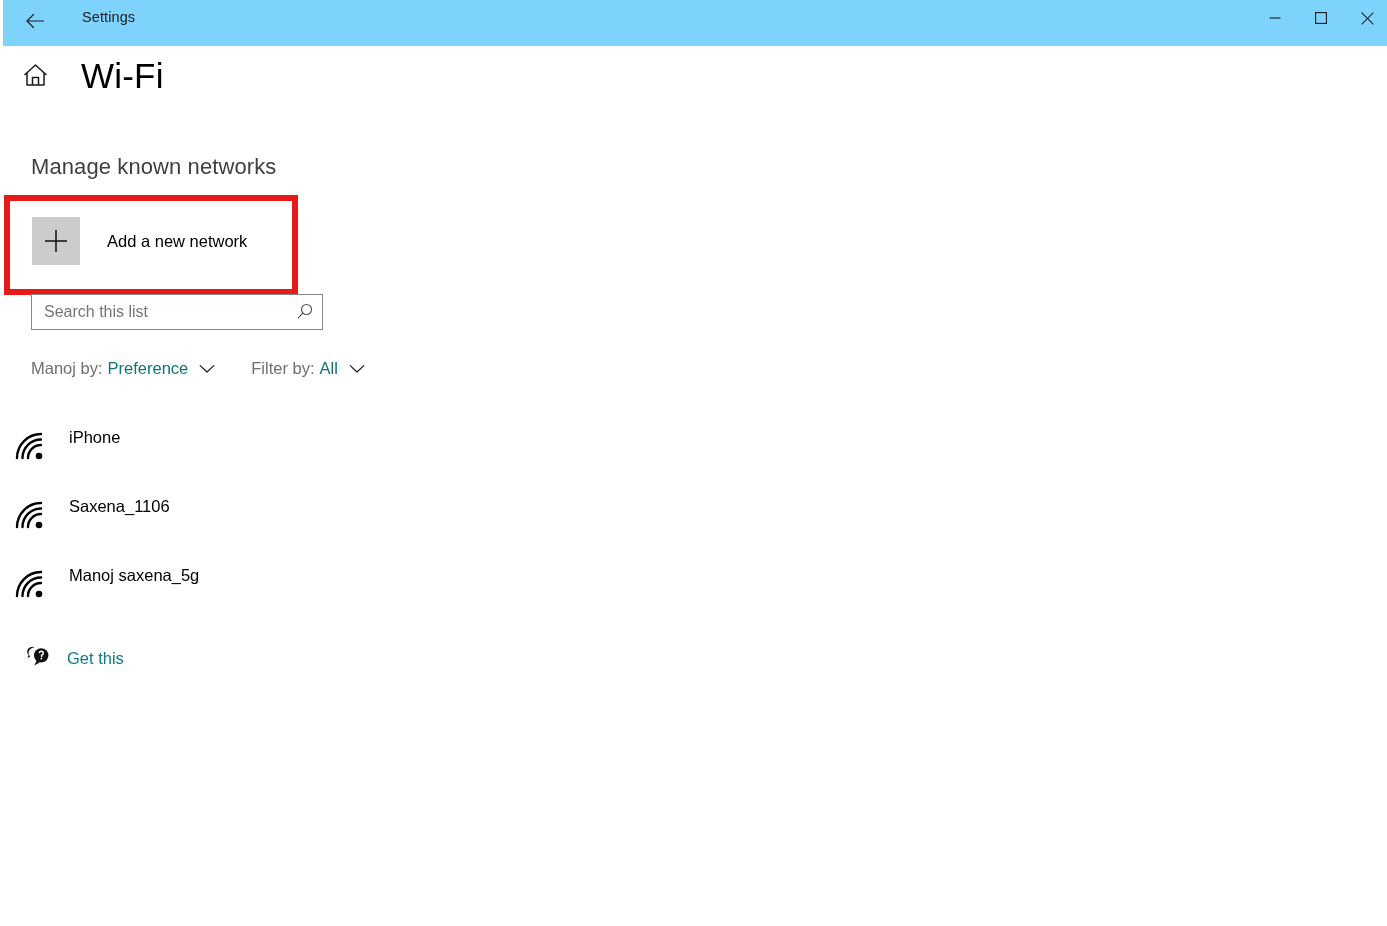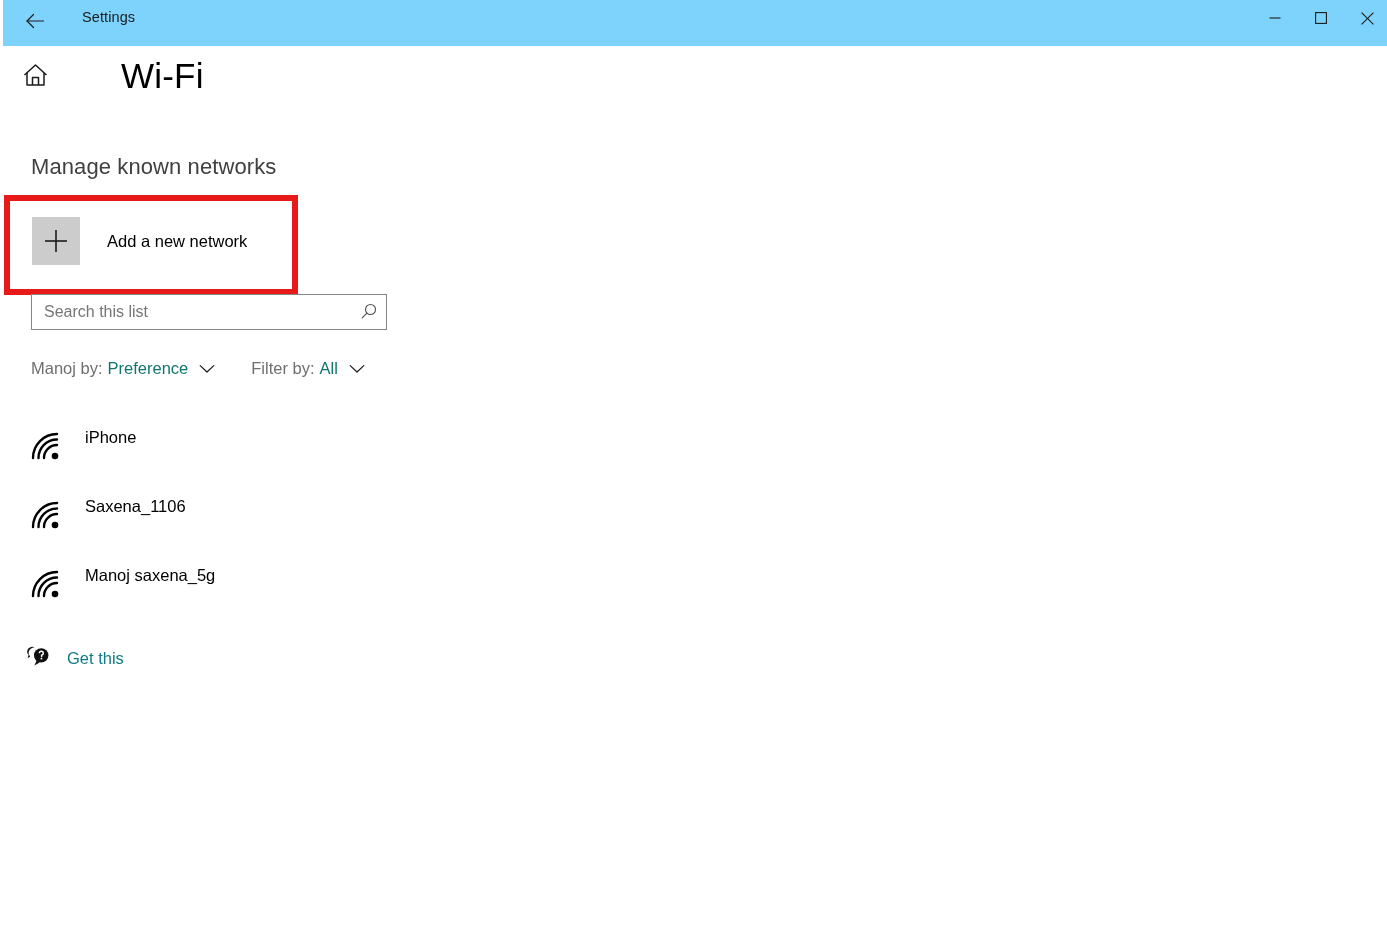--- a/index.html
+++ b/index.html
@@ -49,21 +49,20 @@
     display: flex; align-items: center; justify-content: center;
     cursor: default;
   }
 
   
   .page-header {
     position: absolute;
     left: 0; top: 58px;
     display: flex;
     align-items: center;
-    gap: 40px;
   }
   .home-icon-wrap {
     width: 56px;
     display: flex;
     justify-content: center;
     padding-left: 14px;
     box-sizing: border-box;
   }
   .page-title {
     font-size: 35px;
@@ -113,21 +112,21 @@
   .add-network-label {
     margin-left: 27px;
     font-size: 16.5px;
     color: #000000;
   }
 
   
   .search-box {
     position: absolute;
     left: 31px; top: 294px;
-    width: 356px; height: 36px;
+    width: 292px; height: 36px;
     border: 1px solid #868686;
     background: #ffffff;
     box-sizing: border-box;
     display: flex;
     align-items: center;
   }
   .search-input {
     flex: 1;
     border: none;
     outline: none;
@@ -167,21 +166,21 @@
   .network-list {
     position: absolute;
     left: 0; top: 410px;
     width: 420px;
   }
   .network-item {
     height: 69px;
     display: flex;
     align-items: center;
     cursor: pointer;
-    padding-left: 28px;
+    padding-left: 12px;
     box-sizing: border-box;
   }
   .wifi-icon { width: 36px; display: flex; align-items: flex-end; }
   .network-name {
     margin-left: 21px;
     font-size: 16.5px;
     color: #000000;
     position: relative;
     top: -7px;
   }

